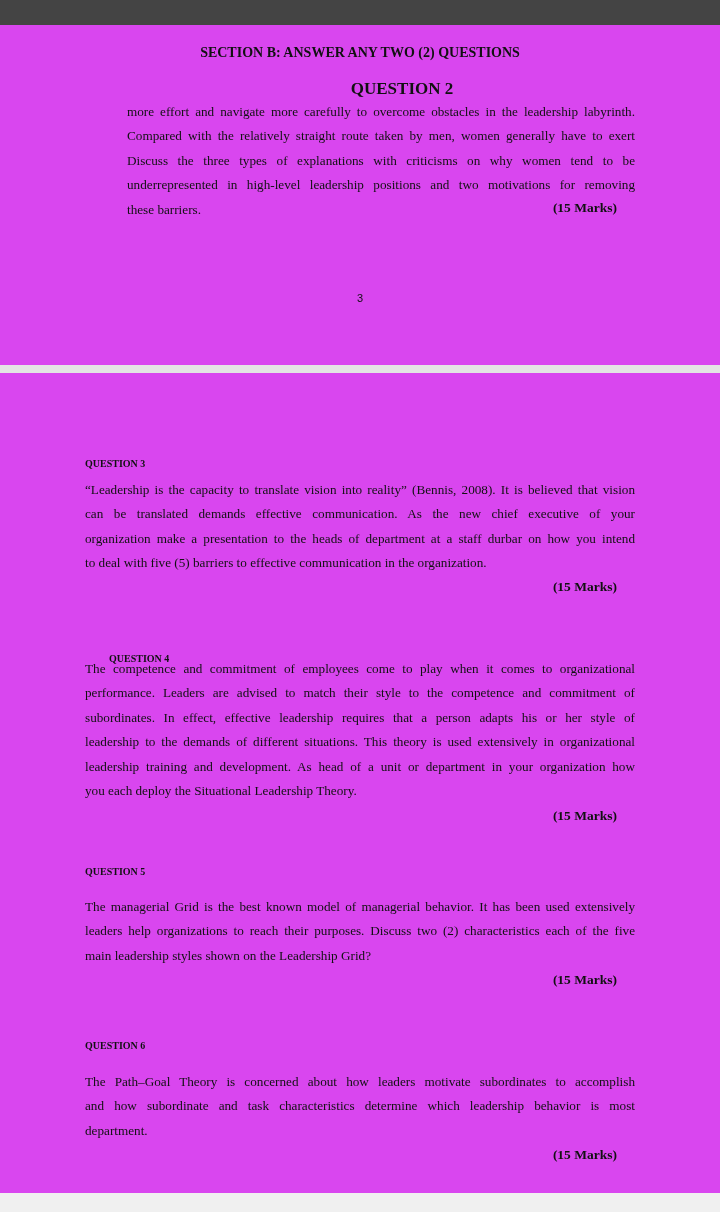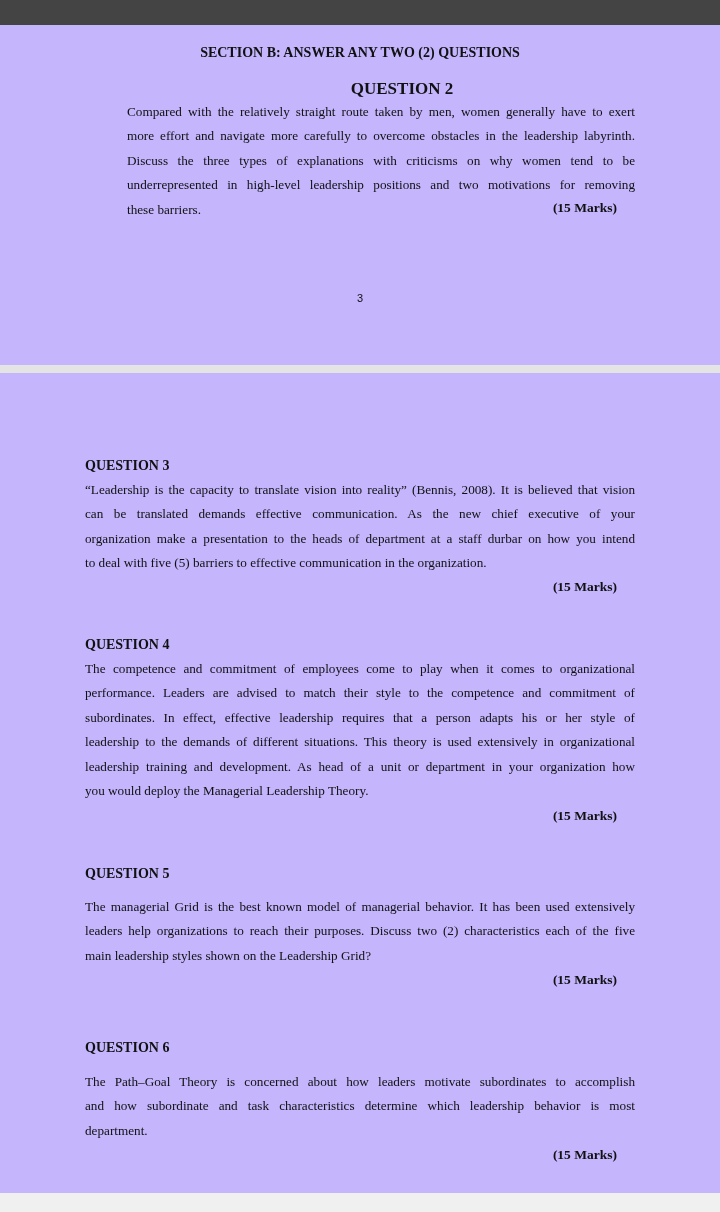--- a/index.html
+++ b/index.html
@@ -9,59 +9,59 @@
       font-family: "Liberation Serif", "DejaVu Serif", serif;
       color: #111;
       position: relative;
     }
     .topbar {
       position: absolute; left: 0; top: 0; width: 720px; height: 25px;
       background: #444444;
       box-shadow: 0 2px 3px rgba(0,0,0,0.15);
     }
     .page {
-      position: absolute; left: 0; width: 720px; background: #c4b5fd;
+      position: absolute; left: 0; width: 720px; background: #d946ef;
     }
     .page1 { top: 25px; height: 340px; }
     .gap { position: absolute; left: 0; top: 365px; width: 720px; height: 8px; background: #e4e4e4; }
     .page2 { top: 373px; height: 820px; }
 
     .center-title {
       position: absolute; left: 0; width: 720px; text-align: center;
       font-weight: bold; font-size: 14px;
     }
     .para {
       position: absolute; font-size: 13.2px; line-height: 24.4px;
       text-align: justify; text-align-last: left;
     }
     .para .line { display: block; text-align: justify; text-align-last: justify; white-space: nowrap; }
     .para .line.last { text-align-last: left; }
     .qhead {
-      position: absolute; left: 85px; font-weight: bold; font-size: 14px;
+      position: absolute; left: 85px; font-weight: bold; font-size: 10px;
     }
     .marks {
       position: absolute; font-weight: bold; font-size: 13.5px; right: 103px; text-align: right;
     }
     .pagenum {
       position: absolute; left: 0; width: 720px; text-align: center; font-size: 11px;
       font-family: "Liberation Sans", sans-serif;
     }
   </style>
 </head>
 <body>
 
 <div class="topbar"></div>
 
 <div class="page page1">
   <div class="center-title" style="top:20px;">SECTION B: ANSWER ANY TWO (2) QUESTIONS</div>
   <div class="center-title" style="top:54px; font-size:17px;margin-left:42px;">QUESTION 2</div>
 
   <div class="para" style="left:127px; width:508px; top:75px;">
+    <span class="line">more effort and navigate more carefully to overcome obstacles in the leadership labyrinth.</span>
     <span class="line">Compared with the relatively straight route taken by men, women generally have to exert</span>
-    <span class="line">more effort and navigate more carefully to overcome obstacles in the leadership labyrinth.</span>
     <span class="line">Discuss the three types of explanations with criticisms on why women tend to be</span>
     <span class="line">underrepresented in high-level leadership positions and two motivations for removing</span>
     <span class="line last">these barriers.</span>
   </div>
   <div class="marks" style="top:175px;">(15 Marks)</div>
 
   <div class="pagenum" style="top:267px;">3</div>
 </div>
 
 <div class="gap"></div>
@@ -70,28 +70,28 @@
 
   <div class="qhead" style="top:85px;">QUESTION 3</div>
   <div class="para" style="left:85px; width:550px; top:105px;">
     <span class="line">“Leadership is the capacity to translate vision into reality” (Bennis, 2008). It is believed that vision</span>
     <span class="line">can be translated demands effective communication. As the new chief executive of your</span>
     <span class="line">organization make a presentation to the heads of department at a staff durbar on how you intend</span>
     <span class="line last">to deal with five (5) barriers to effective communication in the organization.</span>
   </div>
   <div class="marks" style="top:206px;">(15 Marks)</div>
 
-  <div class="qhead" style="top:264px;">QUESTION 4</div>
+  <div class="qhead" style="top:280px;margin-left:24px;">QUESTION 4</div>
   <div class="para" style="left:85px; width:550px; top:284px;">
     <span class="line">The competence and commitment of employees come to play when it comes to organizational</span>
     <span class="line">performance. Leaders are advised to match their style to the competence and commitment of</span>
     <span class="line">subordinates. In effect, effective leadership requires that a person adapts his or her style of</span>
     <span class="line">leadership to the demands of different situations. This theory is used extensively in organizational</span>
     <span class="line">leadership training and development. As head of a unit or department in your organization how</span>
-    <span class="line last">you would deploy the Managerial Leadership Theory.</span>
+    <span class="line last">you each deploy the Situational Leadership Theory.</span>
   </div>
   <div class="marks" style="top:435px;">(15 Marks)</div>
 
   <div class="qhead" style="top:493px;">QUESTION 5</div>
   <div class="para" style="left:85px; width:550px; top:522px;">
     <span class="line">The managerial Grid is the best known model of managerial behavior. It has been used extensively</span>
     <span class="line">leaders help organizations to reach their purposes. Discuss two (2) characteristics each of the five</span>
     <span class="line last">main leadership styles shown on the Leadership Grid?</span>
   </div>
   <div class="marks" style="top:599px;">(15 Marks)</div>

